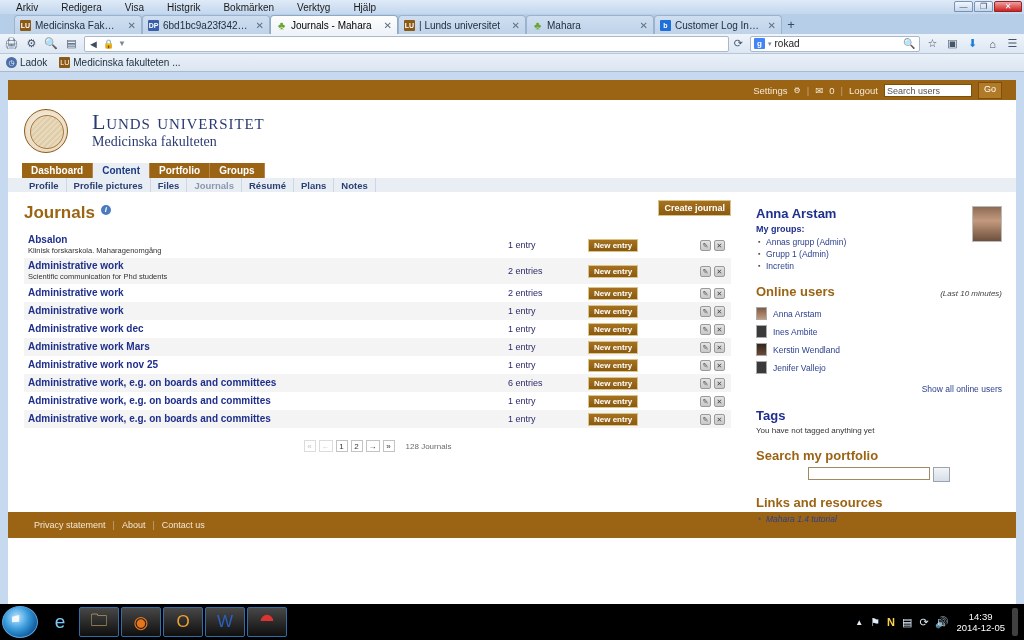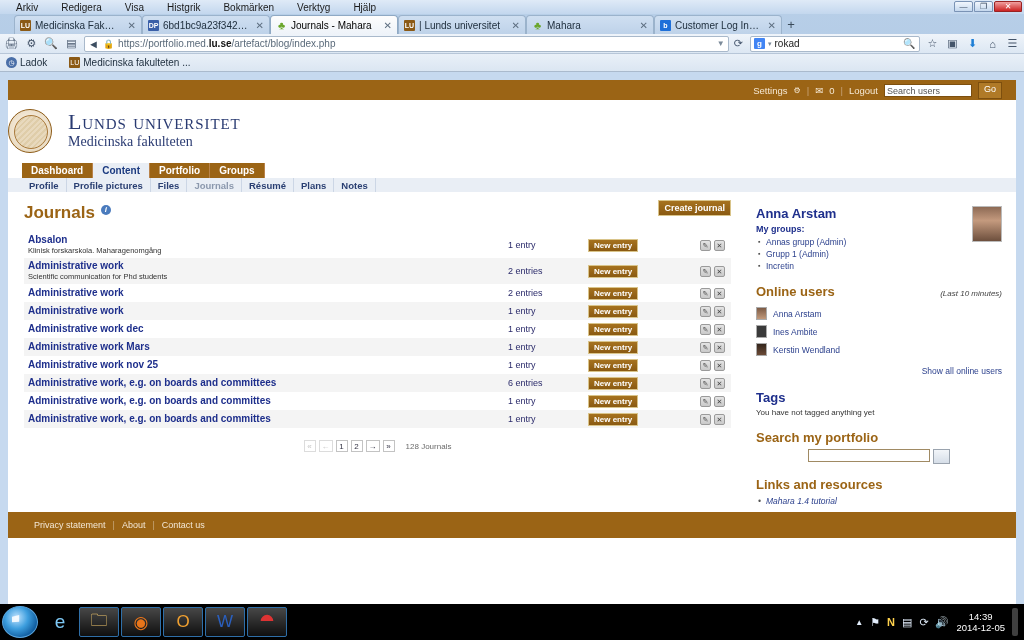--- a/index.html
+++ b/index.html
@@ -111,21 +111,21 @@
   }
   #search-caret { font-size: 7px; color: #7b8a99; }
   #search-term { flex: 1; color: #222; }
   #search-mag { color: #5a6a7a; font-size: 10px; }
 
   
   #bookmarkbar {
     position: absolute; left: 0; top: 54px; width: 1024px; height: 18px;
     background: linear-gradient(to bottom, #e9f0f8, #dbe6f2);
     border-bottom: 1px solid #aabacd;
-    display: flex; align-items: center; padding-left: 6px; gap: 22px;
+    display: flex; align-items: center; padding-left: 6px; gap: 12px;
     font-size: 10px; color: #1c2c3c;
   }
   .bm { display: flex; align-items: center; gap: 3px; white-space: nowrap; }
   .bm-ico {
     width: 11px; height: 11px; border-radius: 50%;
     background: #4a6fa8; color: #fff; font-size: 7px;
     text-align: center; line-height: 11px;
   }
   .bm-ico.lu { border-radius: 1px; background: #8b5a16; }
 
@@ -154,21 +154,21 @@
     display: inline-block;
   }
   #search-users-go {
     height: 17px; padding: 0 5px; background: #b5loc; background: #b07a27;
     border: 1px solid #7d4f0e; color: #fff; font-size: 9px; line-height: 13px;
   }
 
   
   #site-header {
     height: 63px; background: #fff; display: flex; align-items: center;
-    gap: 16px; border-bottom: 1px solid #fff;
+    padding-left: 16px; gap: 24px; border-bottom: 1px solid #fff;
   }
   #lu-seal {
     width: 44px; height: 44px; border-radius: 50%;
     border: 1.6px solid #8d5b17;
     background: radial-gradient(circle at 50% 45%, #fdfaf4 0%, #efe3cf 55%, #e0cfae 100%);
     position: relative; flex: none;
   }
   #lu-seal::after {
     content: ""; position: absolute; left: 5px; top: 5px;
     width: 32px; height: 32px; border-radius: 50%;
@@ -422,21 +422,20 @@
   </div>
 
   <div id="navbar">
     <span class="navicon">🖨</span>
     <span class="navicon">⚙</span>
     <span class="navicon">🔍</span>
     <span class="navicon">▤</span>
     <div id="urlbar">
       <span id="url-back">◄</span>
       <span id="url-lock">🔒</span>
-      <span id="url-text"><span>https://</span><span>portfolio.med.</span><b>lu.se</b><span>/artefact/blog/index.php</span></span>
       <span id="url-dropdown">▼</span>
     </div>
     <span id="url-reload">⟳</span>
     <div id="searchbar">
       <span class="gicon">g</span>
       <span id="search-caret">▾</span>
       <span id="search-term">rokad</span>
       <span id="search-mag">🔍</span>
     </div>
     <span class="navicon">☆</span>
@@ -661,20 +660,24 @@
             <span class="ou-avatar ou-a1"></span>
             <span class="ou-name">Anna Arstam</span>
           </div>
           <div class="online-user">
             <span class="ou-avatar ou-a2"></span>
             <span class="ou-name">Ines Ambite</span>
           </div>
           <div class="online-user">
             <span class="ou-avatar ou-a3"></span>
             <span class="ou-name">Kerstin Wendland</span>
+          </div>
+          <div class="online-user">
+            <span class="ou-avatar ou-a4"></span>
+            <span class="ou-name">Jenifer Vallejo</span>
           </div>
           <div id="show-all-link">Show all online users</div>
 
           <div id="tags-block">
             <div class="side-h blue">Tags</div>
             <div id="tags-empty">You have not tagged anything yet</div>
           </div>
 
           <div id="search-portfolio-block">
             <div class="side-h">Search my portfolio</div>

